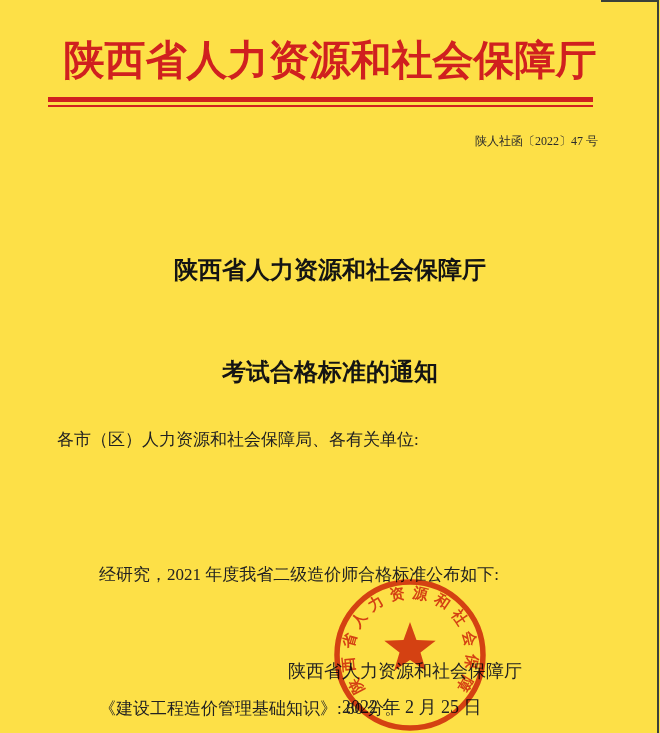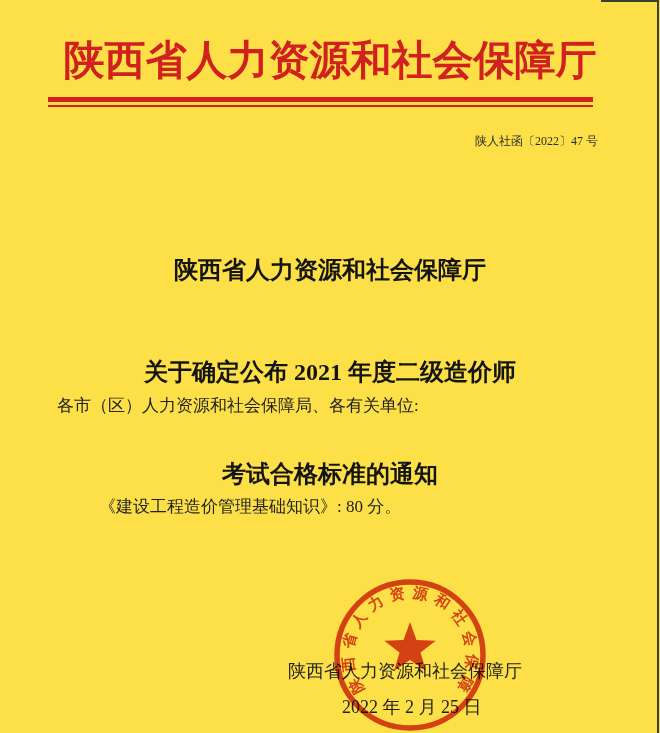--- a/index.html
+++ b/index.html
@@ -38,21 +38,21 @@
     font-size:24px; font-weight:bold; color:#141414;
     line-height:34px;
     white-space:pre;
   }
   .body-block {
     position:absolute; top:322px; left:57px; width:555px;
     font-size:17px; line-height:33.5px;
     color:#222;
     white-space:pre-wrap;
   }
-  .body-line { min-height:33.5px; }
+  .body-line { min-height:33.5px;margin-top:34px; }
   .indent { text-indent:42px; }
   .sig-name {
     position:absolute; top:659px; left:288px;
     font-size:18px; color:#222; white-space:pre;
   }
   .sig-date {
     position:absolute; top:695px; left:342px;
     font-size:18px; color:#222; white-space:pre;
   }
   .seal {
@@ -83,26 +83,26 @@
 <div id="page">
 
   <div class="letterhead">陕西省人力资源和社会保障厅</div>
   <div class="rule-thick"></div>
   <div class="rule-thin"></div>
 
   <div class="doc-number">陕人社函〔2022〕47 号</div>
 
   <div class="title-block">
     <div>陕西省人力资源和社会保障厅</div>
-    <div>关于确定公布 2021 年度二级造价师</div>
     <div>考试合格标准的通知</div>
   </div>
 
   <div class="body-block">
     <div class="body-line">各市（区）人力资源和社会保障局、各有关单位:</div>
+    <div class="body-line indent">经研究，2021 年度我省二级造价师合格标准公布如下:</div>
     <div class="body-line indent">《建设工程造价管理基础知识》: 80 分。</div>
     
     
     
   </div>
 
   <div class="sig-name">陕西省人力资源和社会保障厅</div>
   <div class="sig-date">2022 年 2 月 25 日</div>
 
   <div class="seal">

